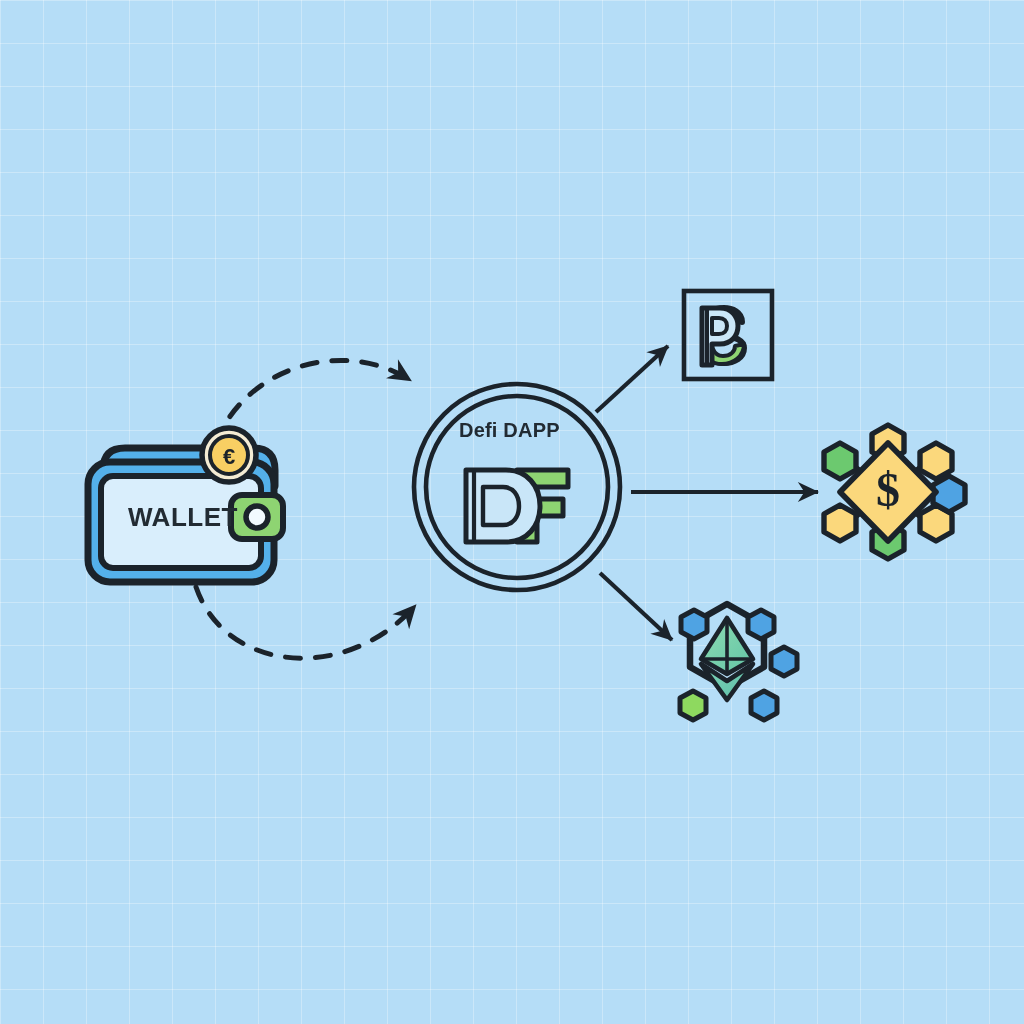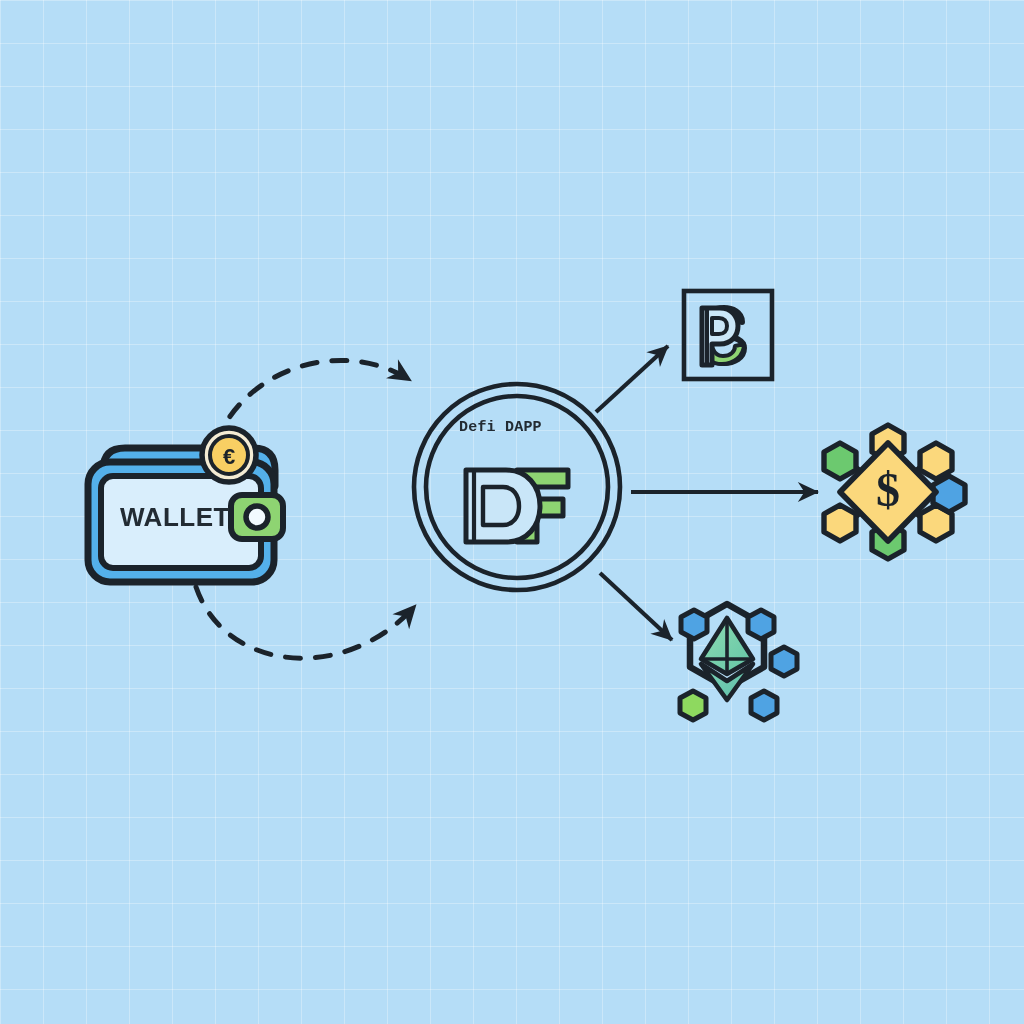--- a/index.html
+++ b/index.html
@@ -32,31 +32,30 @@
   }
   .lbl {
     position: absolute;
     font-family: "Liberation Sans", sans-serif;
     font-weight: bold;
     color: #222b33;
     white-space: nowrap;
     user-select: none;
   }
   #wallet-label {
-    left: 120px;
+    left: 128px;
     top: 502px;
     font-size: 26px;
     letter-spacing: 0.5px;
   }
   #dapp-label {
     left: 459px;
     top: 419px;
-    font-size: 15px;
+    font-size: 20px;
     letter-spacing: 0.2px;
-    font-family: Liberation Mono, monospace;
   }
 </style>
 </head>
 <body>
 
 <div id="canvas">
   <div id="grid"></div>
 
   <svg id="art" viewBox="0 0 1024 1024" width="1024" height="1024">
     <defs>

